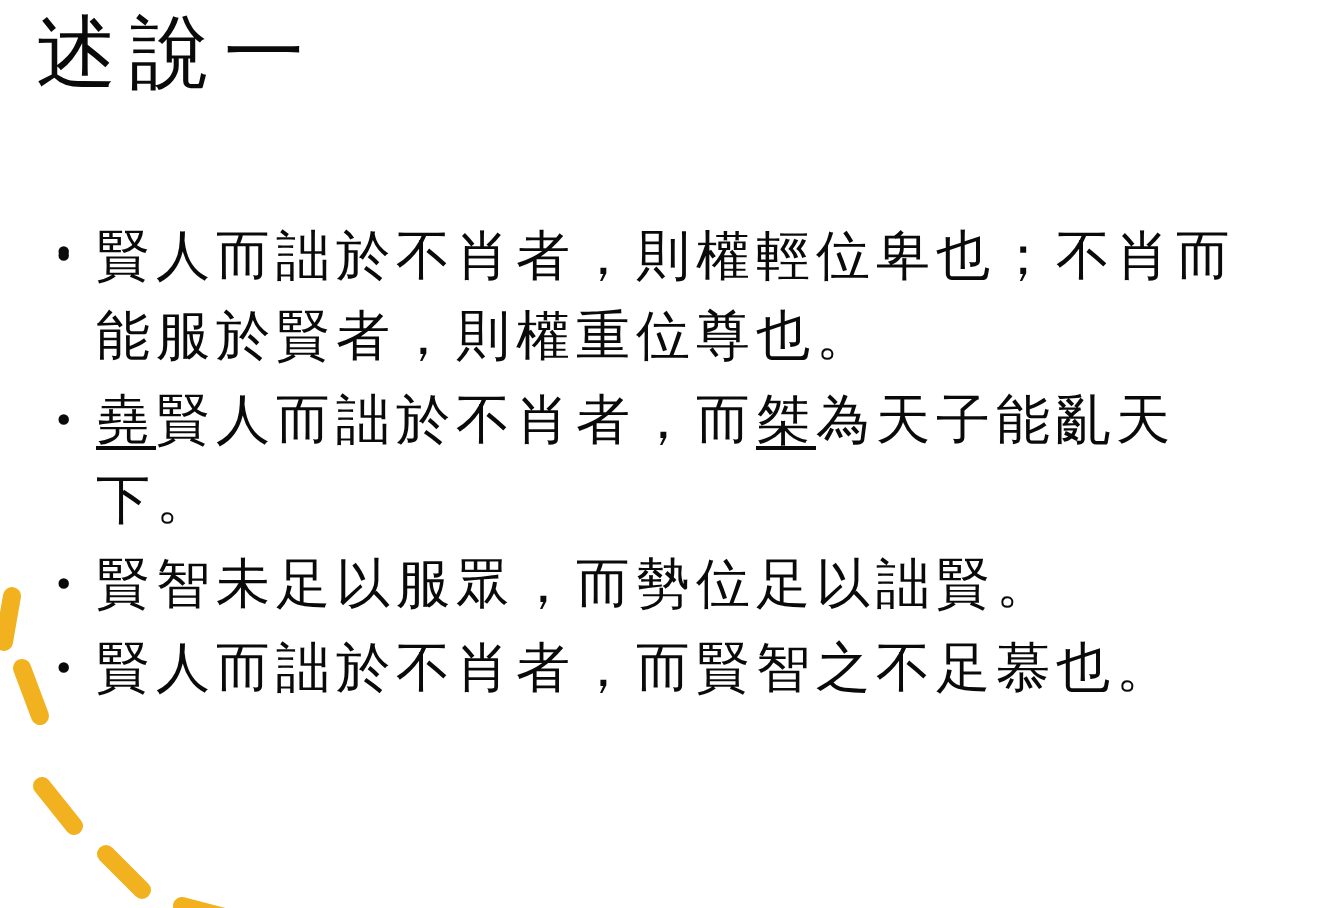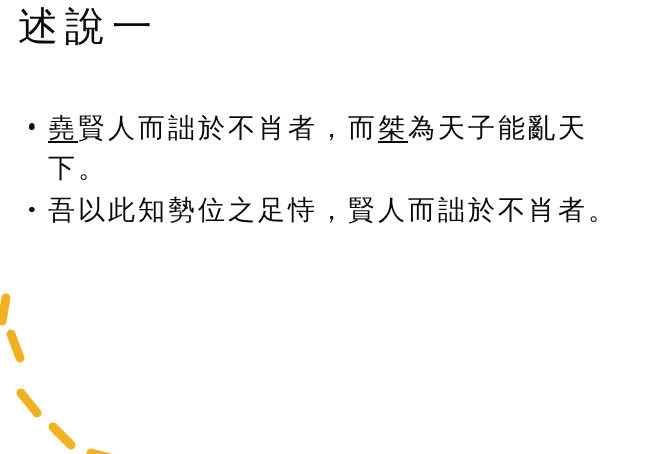--- a/index.html
+++ b/index.html
@@ -69,24 +69,24 @@
 </style>
 </head>
 <body>
 
 <main class="slide">
 
   <h1 class="slide-title">述說一</h1>
 
   <ul class="bullet-list">
       <li><span class="marker">•</span></li>
-      <li><span class="marker">•</span></li>
+      <li><span class="marker">•</span><span>賢人而詘於不肖者，則權輕位卑也；不肖而能服於賢者，則權重位尊也。</span></li>
       <li><span class="marker">•</span><span class="u">堯</span><span>賢人而詘於不肖者，而</span><span class="u">桀</span><span>為天子能亂天下。</span></li>
-      <li><span class="marker">•</span></li>
-      <li><span class="marker">•</span><span>吾以此知勢位之足恃，賢人而詘於不肖者。</span></li>
+      <li><span class="marker">•</span><span>賢智未足以服眾，而勢位足以詘賢。</span></li>
+      <li><span class="marker">•</span><span>賢人而詘於不肖者，而賢智之不足慕也。</span></li>
     </ul>
 
   <svg class="deco" viewBox="0 0 130 164" xmlns="http://www.w3.org/2000/svg">
     <line class="deco-dash" x1="6" y1="8" x2="2" y2="31" stroke-width="9" stroke-linecap="round" stroke="#F2B11E"></line>
     <line class="deco-dash" x1="11" y1="44" x2="20" y2="68" stroke-width="9" stroke-linecap="round" stroke="#F2B11E"></line>
     <line class="deco-dash" x1="21" y1="103" x2="37" y2="123" stroke-width="9" stroke-linecap="round" stroke="#F2B11E"></line>
     <line class="deco-dash" x1="53" y1="137" x2="71" y2="155" stroke-width="9" stroke-linecap="round" stroke="#F2B11E"></line>
     <line class="deco-dash" x1="91" y1="163" x2="114" y2="169" stroke-width="9" stroke-linecap="round" stroke="#F2B11E"></line>
   </svg>
 

